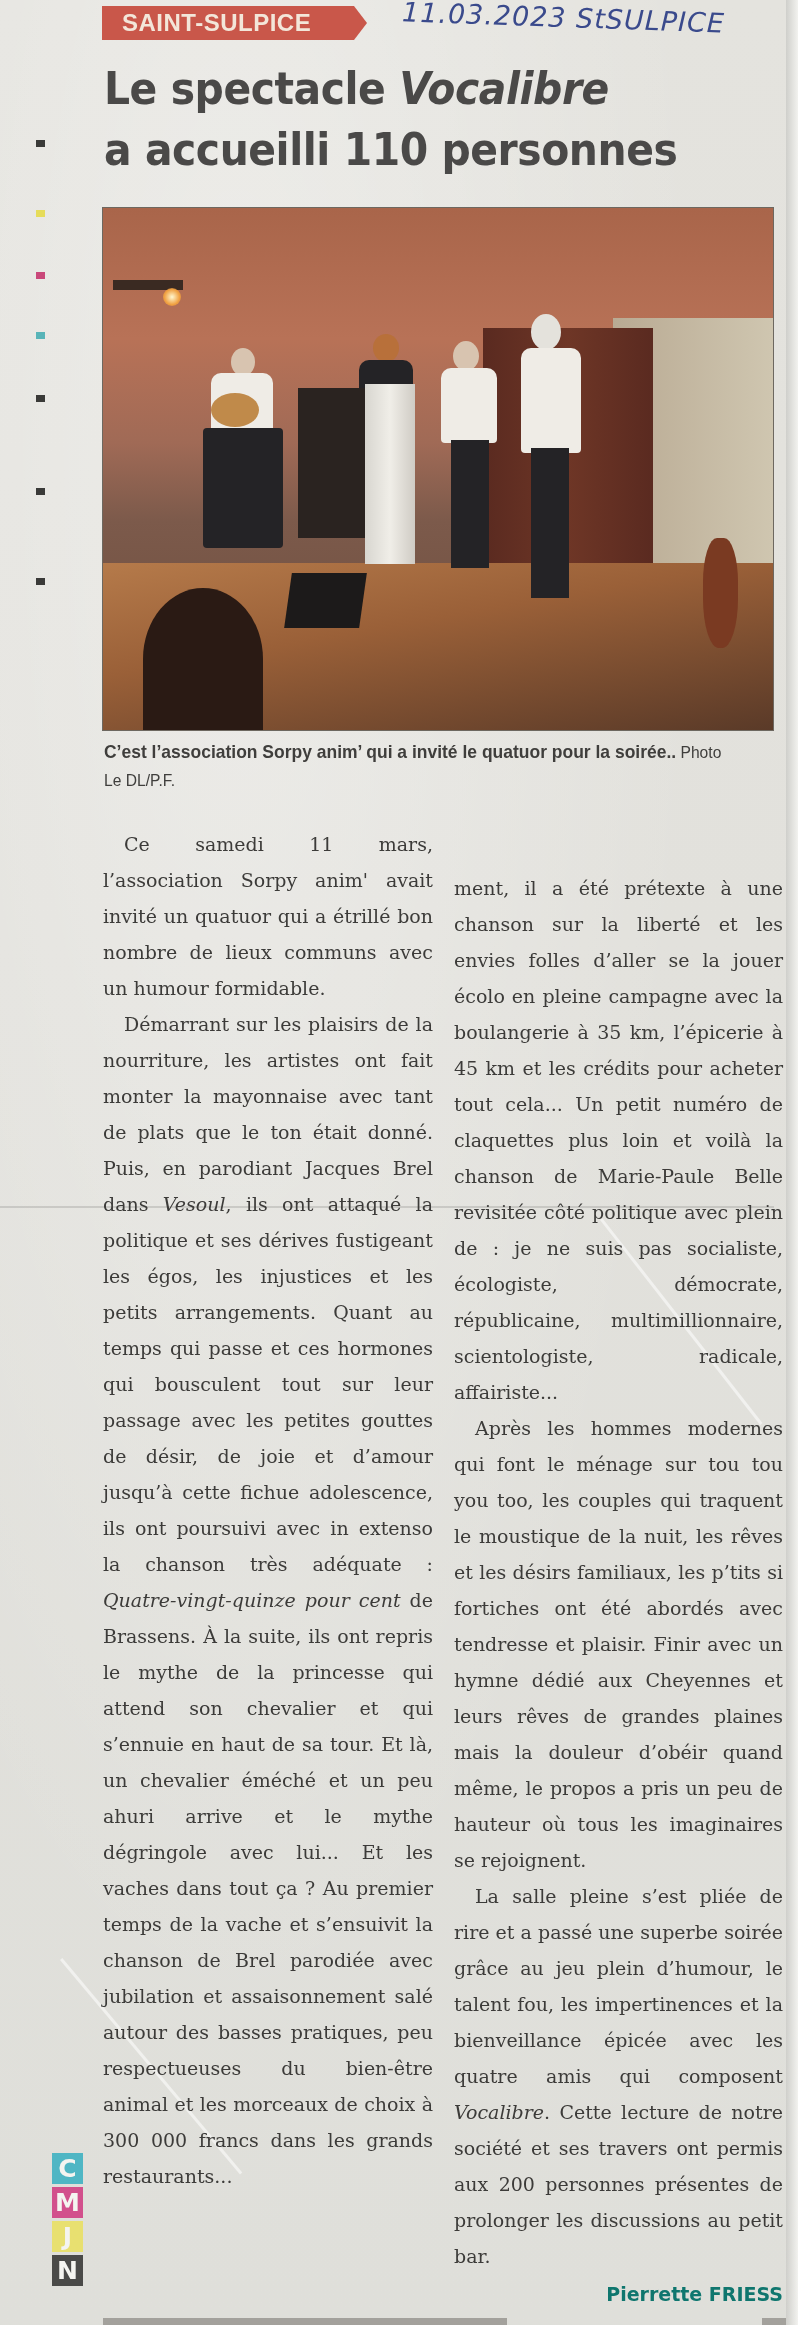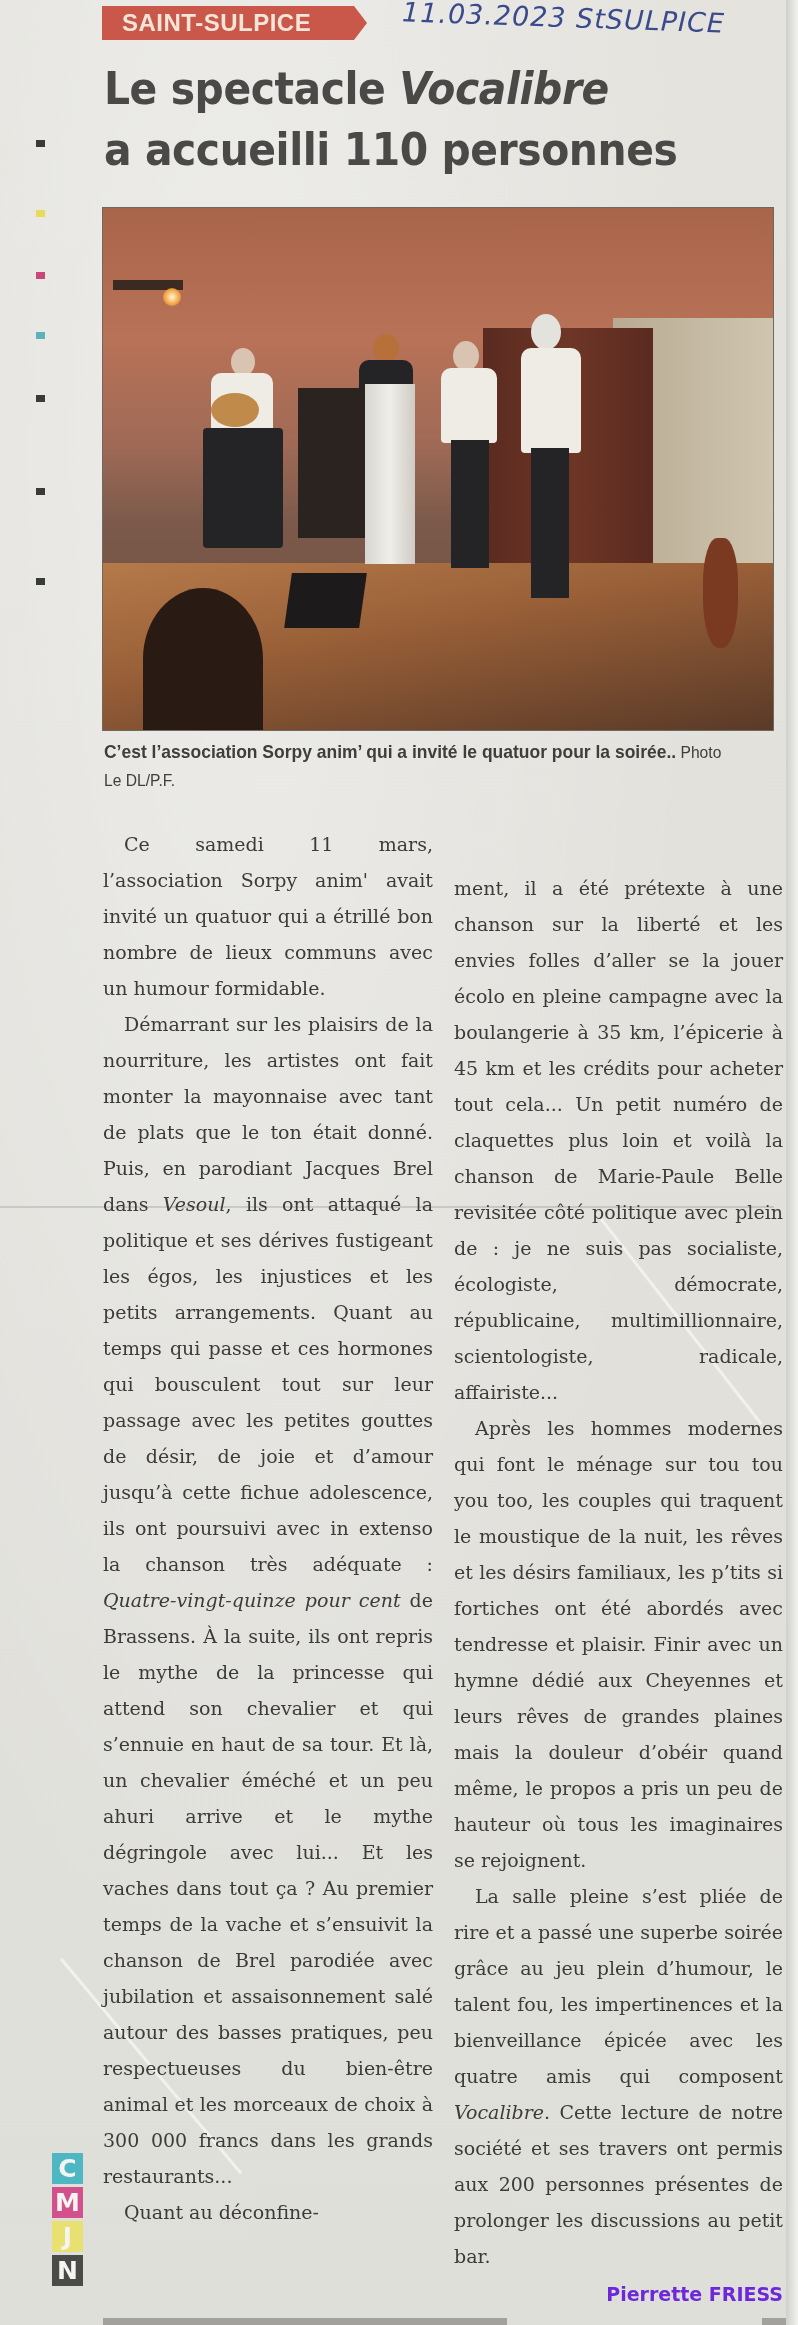--- a/index.html
+++ b/index.html
@@ -120,21 +120,21 @@
     font-family:"DejaVu Serif", serif; font-size:19px; line-height:36px;
     color:#3c3b39; text-align:justify;
   }
   .col.left { left:103px; width:330px; }
   .col.right { left:454px; width:329px; }
   .col p { margin:0; text-indent:21px; }
   .col p.cont { text-indent:0;margin-top:44px; }
   .col i { }
   .signature {
     font-family:"DejaVu Sans", sans-serif; font-weight:bold; font-size:19px;
-    text-align:right; color:#6d28d9; margin-top:2px;
+    text-align:right; color:#0f766e; margin-top:2px;
   }
 
   .reg-mark { position:absolute; left:36px; width:9px; height:7px; }
   .cmjn { position:absolute; left:52px; width:31px; }
   .cmjn div {
     width:31px; height:31px; margin-bottom:3px;
     font-family:"DejaVu Sans", sans-serif; font-weight:bold; font-size:25px;
     color:#f4f4f0; text-align:center; line-height:31px;
   }
   .bottom-bar {
@@ -206,21 +206,20 @@
   <div class="guitar"></div>
 </div>
 
 <div class="caption">
   <b>C’est l’association Sorpy anim’ qui a invité le quatuor pour la soirée..</b><span class="credit"> Photo Le DL/P.F.</span>
 </div>
 
 <div class="col left">
   <p>Ce samedi 11 mars, l’association Sorpy anim' avait invité un quatuor qui a étrillé bon nombre de lieux communs avec un humour formidable.</p>
   <p><span>Démarrant sur les plaisirs de la nourriture, les artistes ont fait monter la mayonnaise avec tant de plats que le ton était donné. Puis, en parodiant Jacques Brel dans </span><i>Vesoul</i><span>, ils ont attaqué la politique et ses dérives fustigeant les égos, les injustices et les petits arrangements. Quant au temps qui passe et ces hormones qui bousculent tout sur leur passage avec les petites gouttes de désir, de joie et d’amour jusqu’à cette fichue adolescence, ils ont poursuivi avec in extenso la chanson très adéquate : </span><i>Quatre-vingt-quinze pour cent</i><span> de Brassens. À la suite, ils ont repris le mythe de la princesse qui attend son chevalier et qui s’ennuie en haut de sa tour. Et là, un chevalier éméché et un peu ahuri arrive et le mythe dégringole avec lui... Et les vaches dans tout ça ? Au premier temps de la vache et s’ensuivit la chanson de Brel parodiée avec jubilation et assaisonnement salé autour des basses pratiques, peu respectueuses du bien-être animal et les morceaux de choix à 300 000 francs dans les grands restaurants...</span></p>
-  <p style="text-align:left">Quant au déconfine-</p>
 </div>
 
 <div class="col right">
   <p class="cont">ment, il a été prétexte à une chanson sur la liberté et les envies folles d’aller se la jouer écolo en pleine campagne avec la boulangerie à 35 km, l’épicerie à 45 km et les crédits pour acheter tout cela... Un petit numéro de claquettes plus loin et voilà la chanson de Marie-Paule Belle revisitée côté politique avec plein de : je ne suis pas socialiste, écologiste, démocrate, républicaine, multimillionnaire, scientologiste, radicale, affairiste...</p>
   <p>Après les hommes modernes qui font le ménage sur tou tou you too, les couples qui traquent le moustique de la nuit, les rêves et les désirs familiaux, les p’tits si fortiches ont été abordés avec tendresse et plaisir. Finir avec un hymne dédié aux Cheyennes et leurs rêves de grandes plaines mais la douleur d’obéir quand même, le propos a pris un peu de hauteur où tous les imaginaires se rejoignent.</p>
   <p><span>La salle pleine s’est pliée de rire et a passé une superbe soirée grâce au jeu plein d’humour, le talent fou, les impertinences et la bienveillance épicée avec les quatre amis qui composent </span><i>Vocalibre</i><span>. Cette lecture de notre société et ses travers ont permis aux 200 personnes présentes de prolonger les discussions au petit bar.</span></p>
   <div class="signature">Pierrette FRIESS</div>
 </div>
 
 <div class="bottom-bar" style="left:103px;width:404px"></div>

